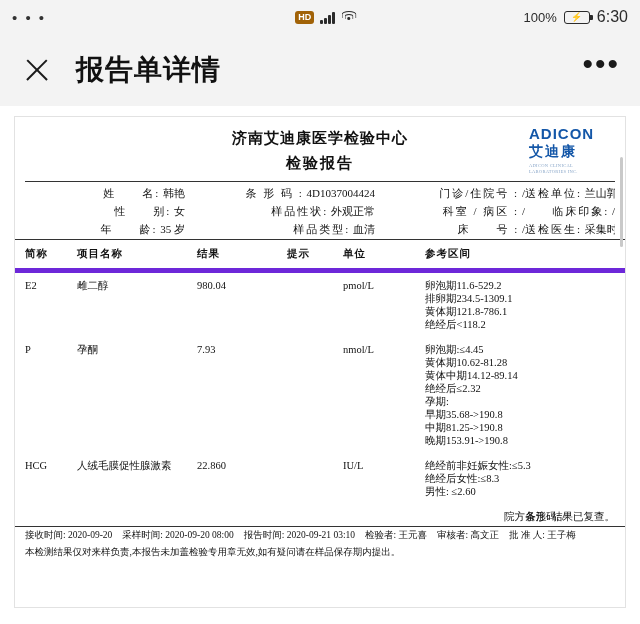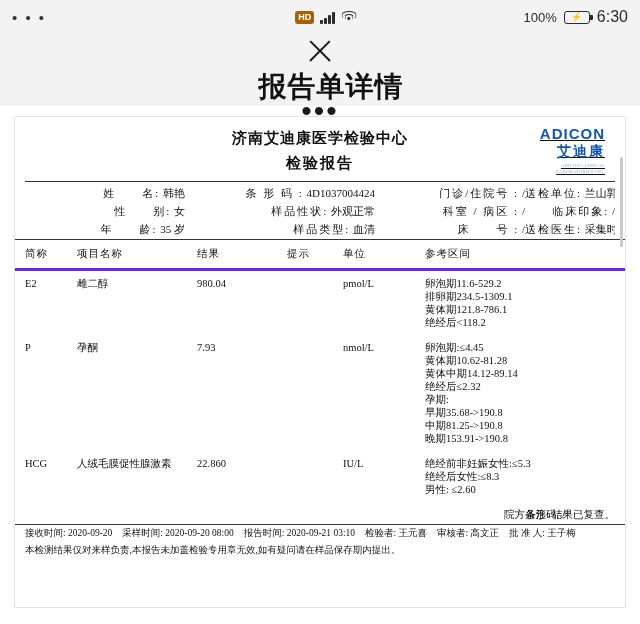--- a/index.html
+++ b/index.html
@@ -53,21 +53,20 @@
   .pct { font-size:13px; }
   .clock { font-size:16px; }
 
   
   .appbar {
     height:72px;
     background:#f3f3f3;
     display:flex;
     align-items:center;
     padding:0 20px;
-    flex-direction:column;
   }
   .close-x {
     width:34px; height:34px; position:relative; flex:0 0 auto; cursor:pointer;
   }
   .close-x:before, .close-x:after {
     content:""; position:absolute; left:3px; top:16px; width:28px; height:2.4px;
     background:#1a1a1a;
   }
   .close-x:before { transform:rotate(45deg); }
   .close-x:after { transform:rotate(-45deg); }
@@ -81,21 +80,21 @@
   .sheet {
     margin:10px 14px 0 14px;
     background:#fff;
     border:1px solid #e2e2e2;
     height:492px;
     position:relative;
     overflow:hidden;
     font-family:"Liberation Serif", serif;
   }
   .logo {
-    position:absolute; right:20px; top:8px; text-align:right; width:82px;text-decoration:underline;
+    position:absolute; right:14px; top:8px; text-align:left; width:82px;
   }
   .logo .brand {
     color:#1457a8; font-weight:bold; font-size:15px; letter-spacing:1px;
     font-family:"Liberation Sans", sans-serif;
   }
   .logo .brand-cn {
     color:#1457a8; font-weight:bold; font-size:14px; letter-spacing:2px; margin-top:1px;
   }
   .logo .brand-sub {
     color:#8aa7c9; font-size:4.5px; letter-spacing:0.3px; margin-top:2px; line-height:6px;
@@ -114,22 +113,22 @@
     font-size:11px;
     row-gap:3px;
     text-align:right;
   }
   .info div { white-space:nowrap; overflow:hidden; }
   .lbl { letter-spacing:2px; }
 
   
   table.res { width:100%; border-collapse:collapse; font-size:10.5px; }
   table.res th {
-    font-weight:normal; text-align:left; padding:7px 6px;
-    border-top:1px solid #333; border-bottom:3px solid #6d28d9;
+    font-weight:bold; text-align:left; padding:7px 6px;
+    border-top:1px solid #333; border-bottom:5px solid #6d28d9;
     letter-spacing:1px;
   }
   table.res td { padding:6px 6px; vertical-align:top; line-height:13px; }
   .c-item { width:56px; padding-left:10px !important; }
   .c-name { width:120px; }
   .c-res  { width:90px; }
   .c-flag { width:56px; }
   .c-unit { width:82px; }
   .c-ref  { }
 

